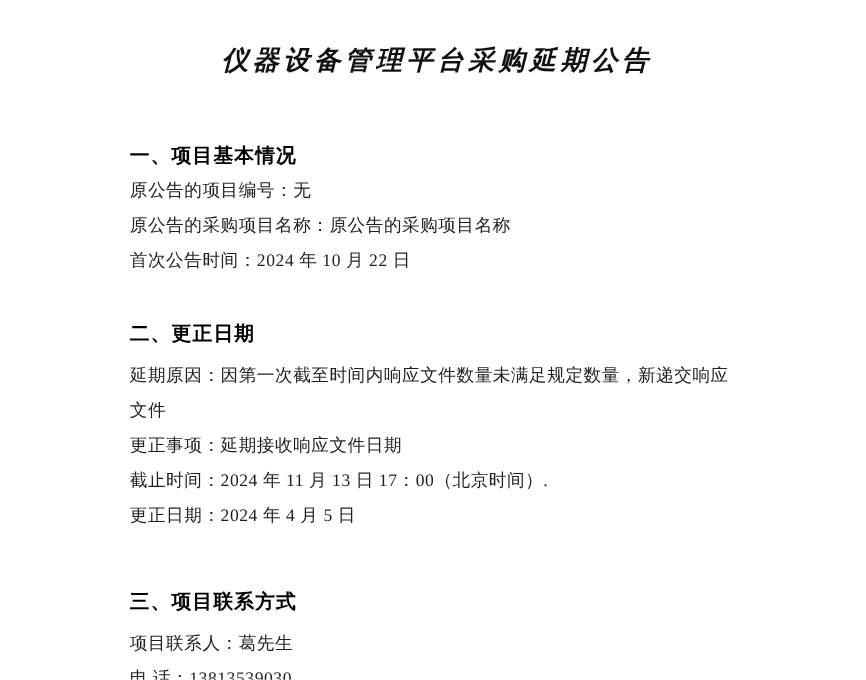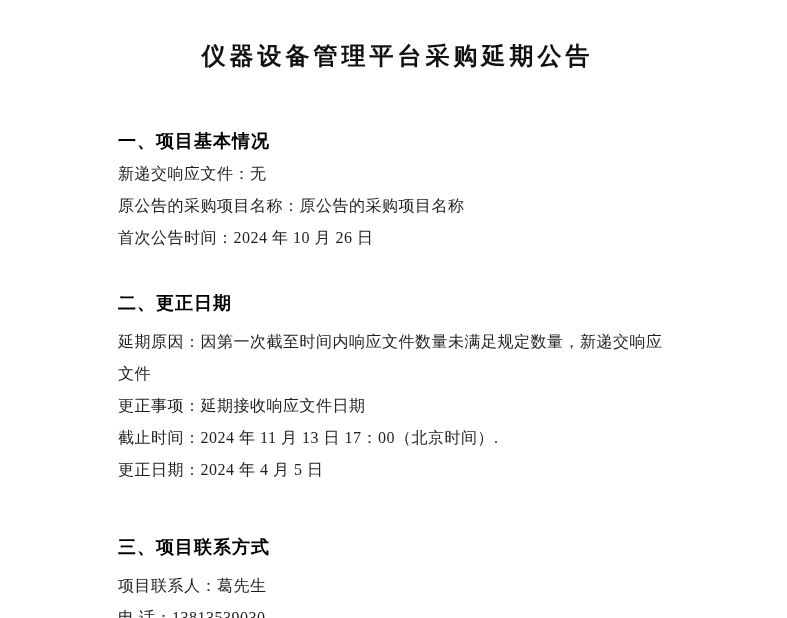--- a/index.html
+++ b/index.html
@@ -23,20 +23,21 @@
   }
   .doc-title {
     margin: 42px 0 0 0;
     font-size: 24px;
     line-height: 28px;
     font-weight: bold;
     letter-spacing: 4px;
     text-align: center;
     color: #111111;
     white-space: nowrap;
+    font-style: italic;
   }
   .section-heading {
     font-family: Liberation Serif, serif;
     font-size: 18px;
     line-height: 22px;
     font-weight: bold;
     color: #000000;
     letter-spacing: 1px;
     margin: 0;
   }
@@ -60,23 +61,23 @@
 </head>
 <body>
 
 <div class="doc">
 
   <h1 class="doc-title">仪器设备管理平台采购延期公告</h1>
 
   <div class="sec1">
     <h2 class="section-heading">一、项目基本情况</h2>
     <div class="section-body">
-      <p class="para-line">新递交响应文件：无</p>
+      <p class="para-line">原公告的项目编号：无</p>
       <p class="para-line">原公告的采购项目名称：原公告的采购项目名称</p>
-      <p class="para-line">首次公告时间：2024 年 10 月 26 日</p>
+      <p class="para-line">首次公告时间：2024 年 10 月 22 日</p>
     </div>
   </div>
 
   <div class="sec2">
     <h2 class="section-heading">二、更正日期</h2>
     <div class="section-body">
       <p class="para-line">延期原因：因第一次截至时间内响应文件数量未满足规定数量，新递交响应文件</p>
       <p class="para-line">更正事项：延期接收响应文件日期</p>
       <p class="para-line">截止时间：2024 年 11 月 13 日 17：00（北京时间）.</p>
       <p class="para-line">更正日期：2024 年 4 月 5 日</p>

